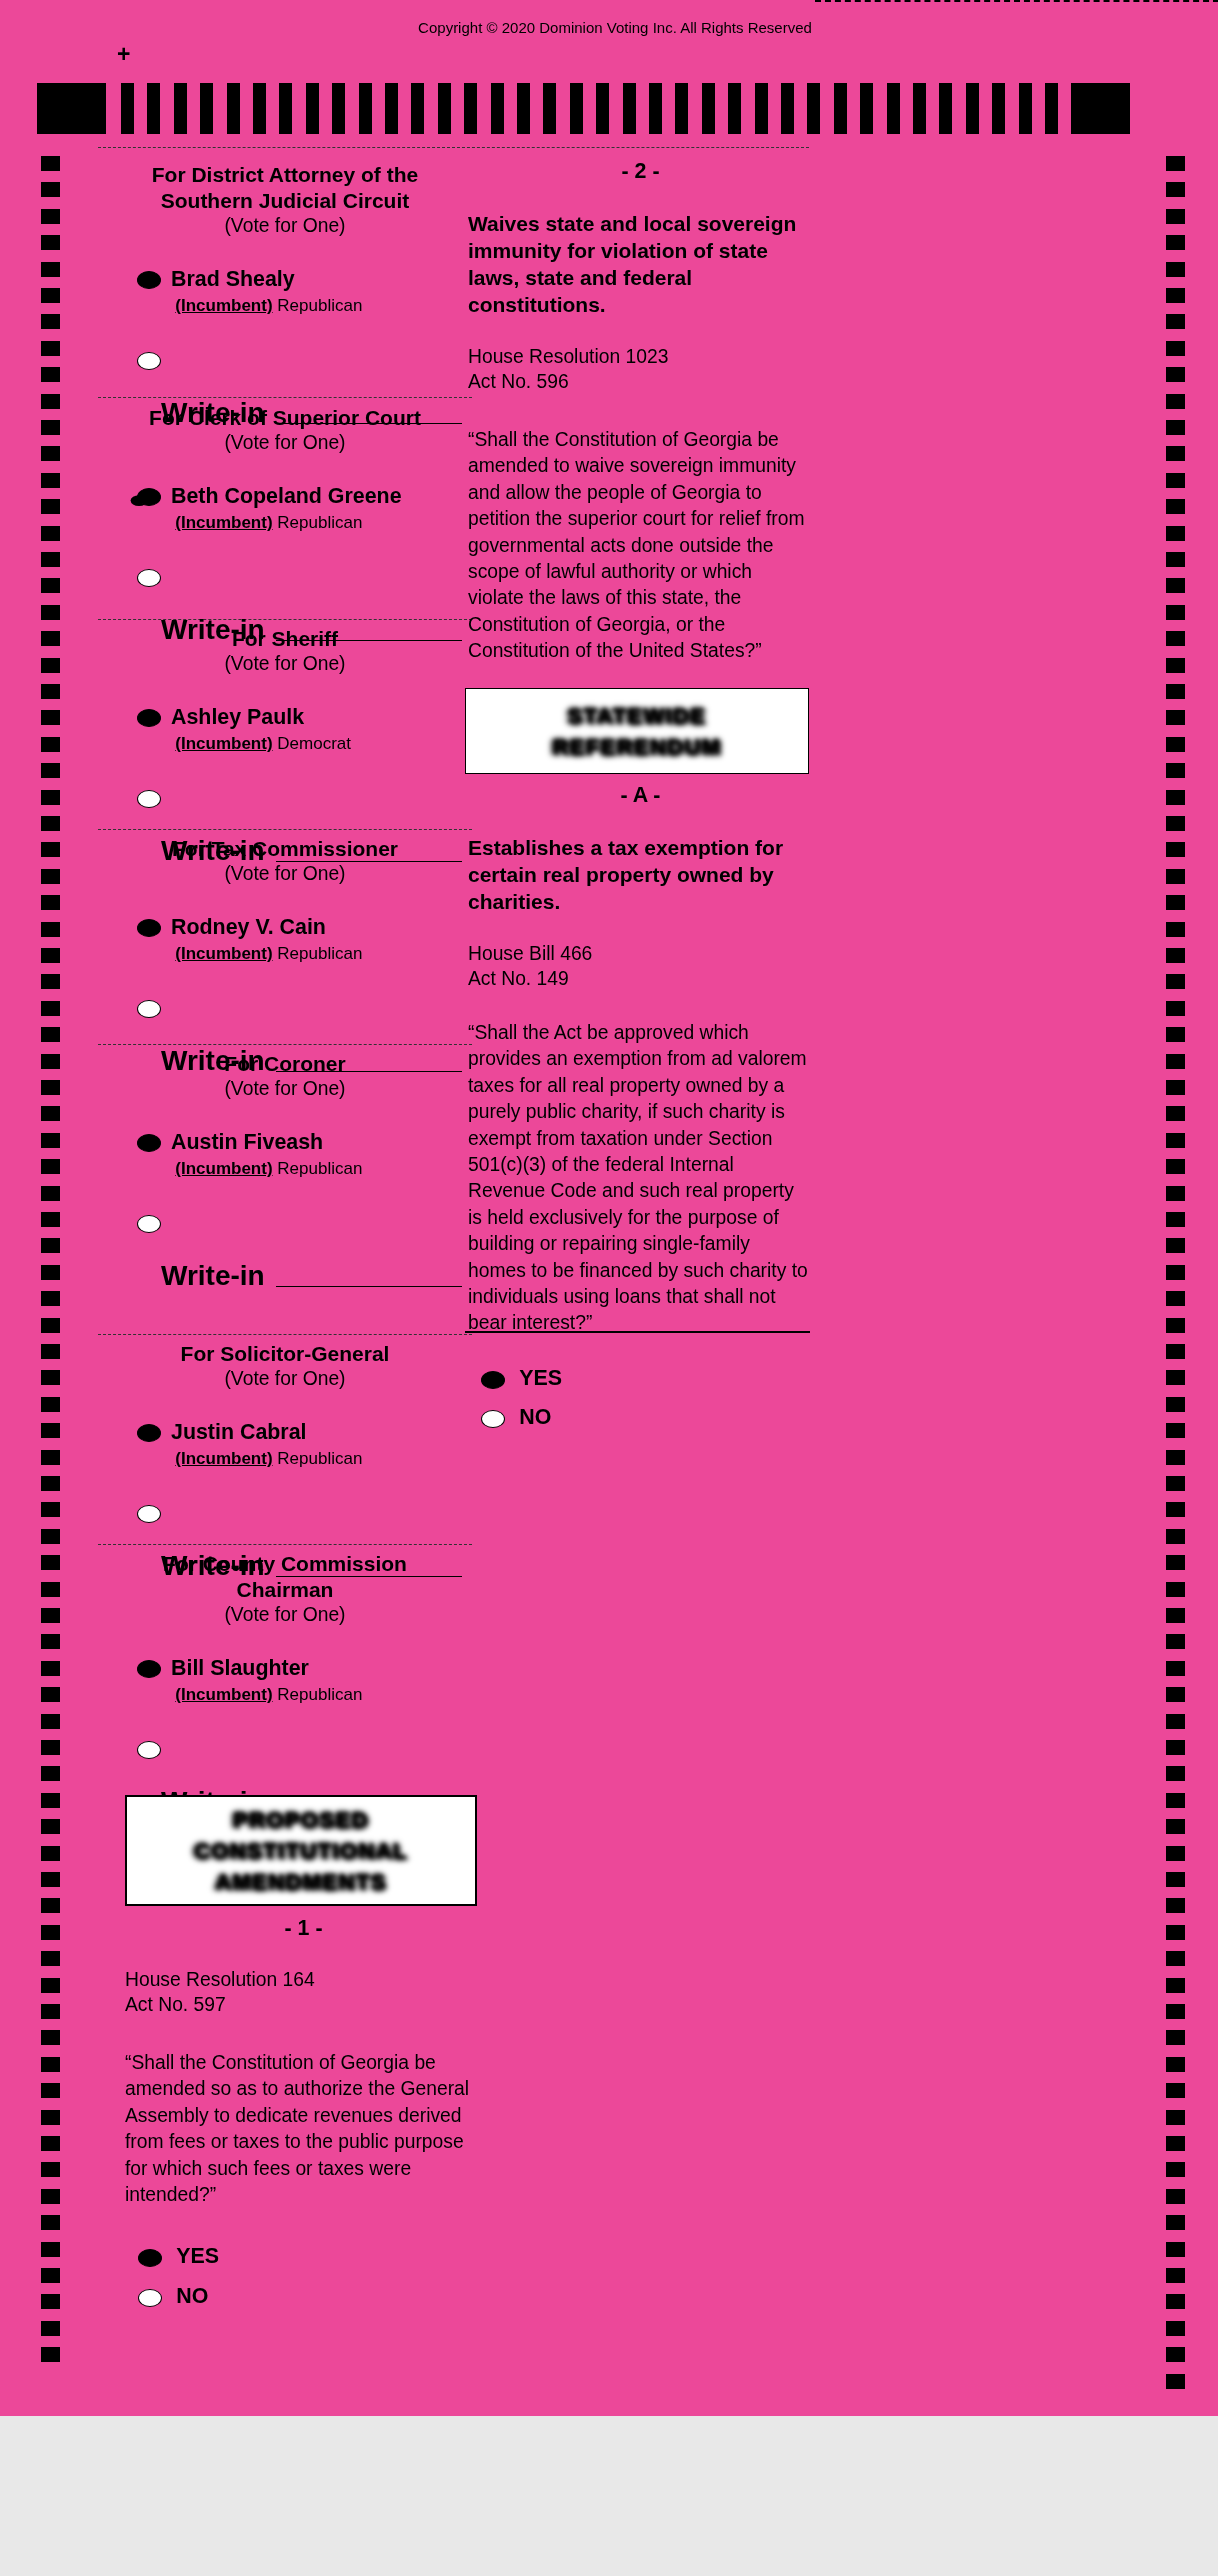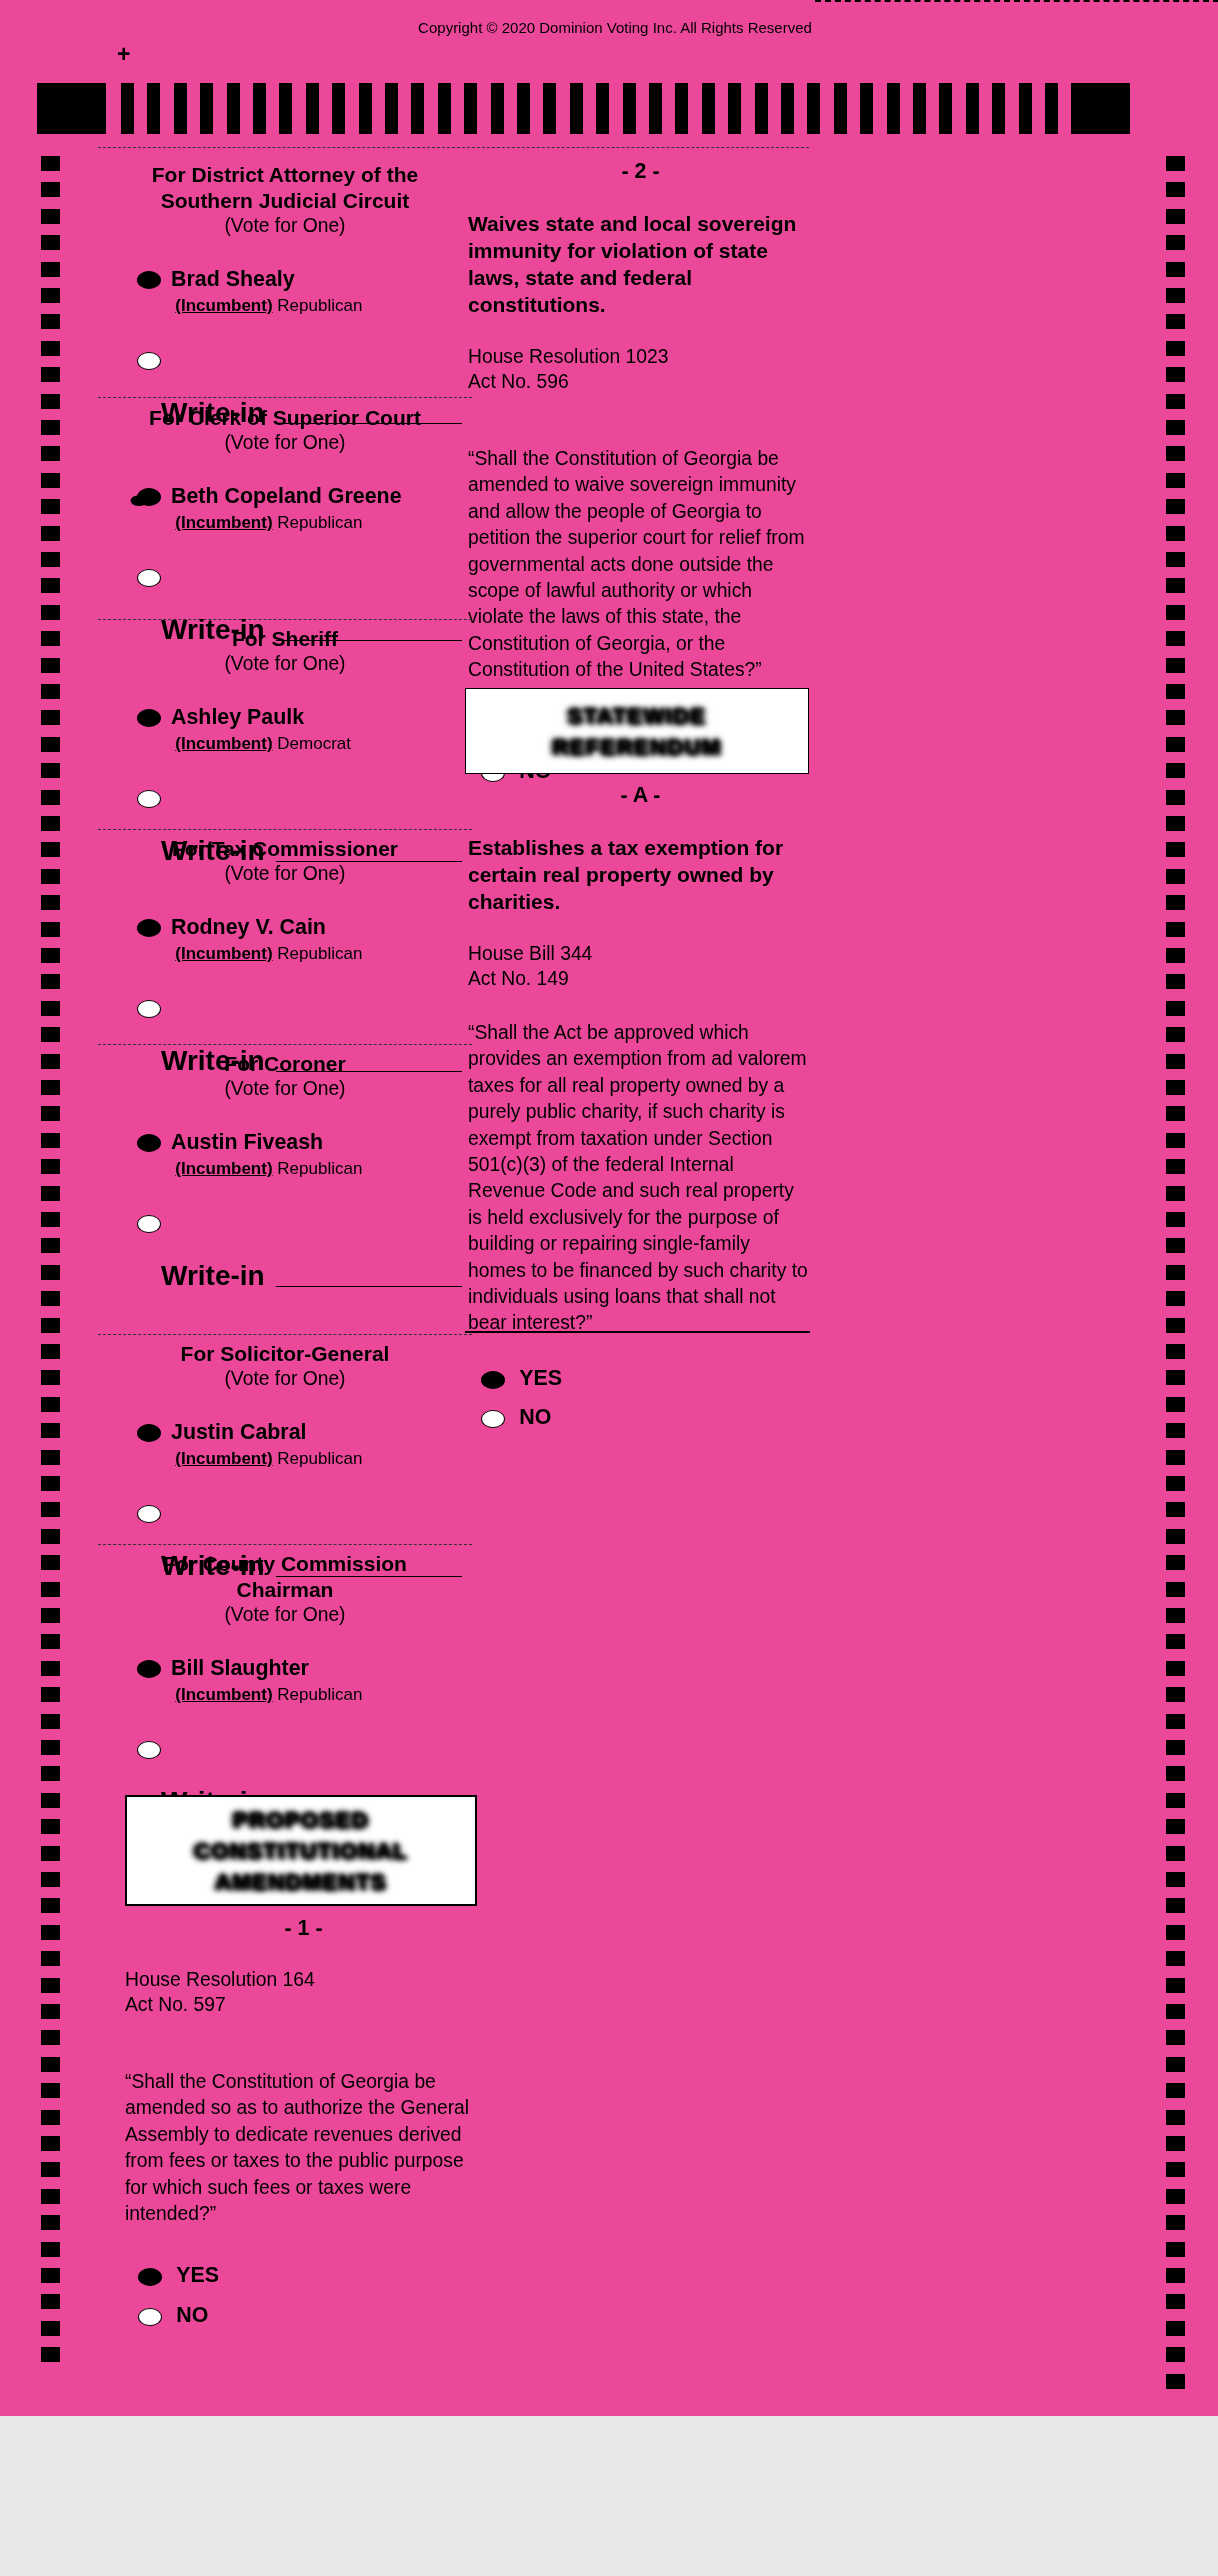--- a/index.html
+++ b/index.html
@@ -37,21 +37,21 @@
   .wiline{flex:1;border-bottom:1.4px solid #000;margin-left:11.4px;height:17px;}
   .oval{display:inline-block;width:24px;height:18px;border:1.4px solid #000;border-radius:50%;
         background:#fff;box-sizing:border-box;flex:0 0 auto;margin-top:2.9px;}
   .oval.filled{background:#000;border-color:#000;}
   .oval.smear{box-shadow:-10px 3.6px 0 -3.6px #000;}
   
   .measure{position:absolute;}
   .mnum{text-align:center;font-weight:bold;font-size:21.4px;}
   .msum{font-weight:bold;font-size:21px;line-height:27px;margin-top:26px;}
   .mrefs{font-size:19.3px;line-height:25px;margin-top:26px;}
-  .mq{font-size:19.3px;line-height:26.4px;margin-top:52px;}
+  .mq{font-size:19.3px;line-height:26.4px;margin-top:33px;}
   .yn{display:flex;gap:14.3px;align-items:center;margin-top:36px;padding-left:13px;}
   .yn.second{margin-top:14.3px;}
   .ynlabel{font-weight:bold;font-size:21.4px;}
   
   .secbox{position:absolute;border:2.1px solid #000;display:flex;align-items:center;justify-content:center;background:#fff;}
   .smudge{font-weight:bold;font-size:22px;line-height:31px;text-align:center;letter-spacing:1.4px;
           filter:blur(2.1px) contrast(2);text-shadow:0 0 5px #000,2.1px 2.1px 3.6px #000,-2.1px 1.4px 4.3px #000;}
   
   .turnover{position:absolute;left:772px;top:2423px;width:390px;text-align:center;font-weight:bold;font-size:22px;}
   .stubdigit{position:absolute;left:403px;top:2440px;font-size:15.7px;font-weight:bold;}
@@ -275,21 +275,21 @@
   </div>
 
   <div class="secbox" style="left:465px;top:688px;width:342px;height:84px;border-width:1.4px;">
     <div class="smudge" style="width:236px;">STATEWIDE REFERENDUM</div>
   </div>
 
   <div class="measure" style="left:468px;top:783px;width:345px;">
     <div class="mnum">- A -</div>
     <div class="msum">Establishes a tax exemption for certain real property owned by charities.</div>
     <div class="mrefs">
-      <div>House Bill 344</div>
+      <div>House Bill 466</div>
       <div>Act No. 149</div>
     </div>
     <div class="mq" style="margin-top:29px;">“Shall the Act be approved which provides an exemption from ad valorem taxes for all real property owned by a purely public charity, if such charity is exempt from taxation under Section 501(c)(3) of the federal Internal Revenue Code and such real property is held exclusively for the purpose of building or repairing single-family homes to be financed by such charity to individuals using loans that shall not bear interest?”</div>
     <div class="yn" style="margin-top:29px;">
       <span class="oval filled"></span>
       <span class="ynlabel">YES</span>
     </div>
     <div class="yn second">
       <span class="oval"></span>
       <span class="ynlabel">NO</span>

